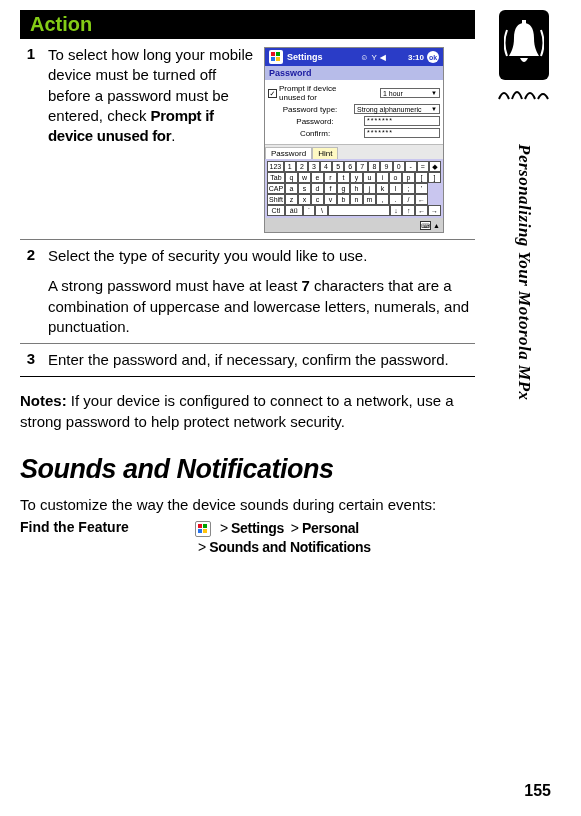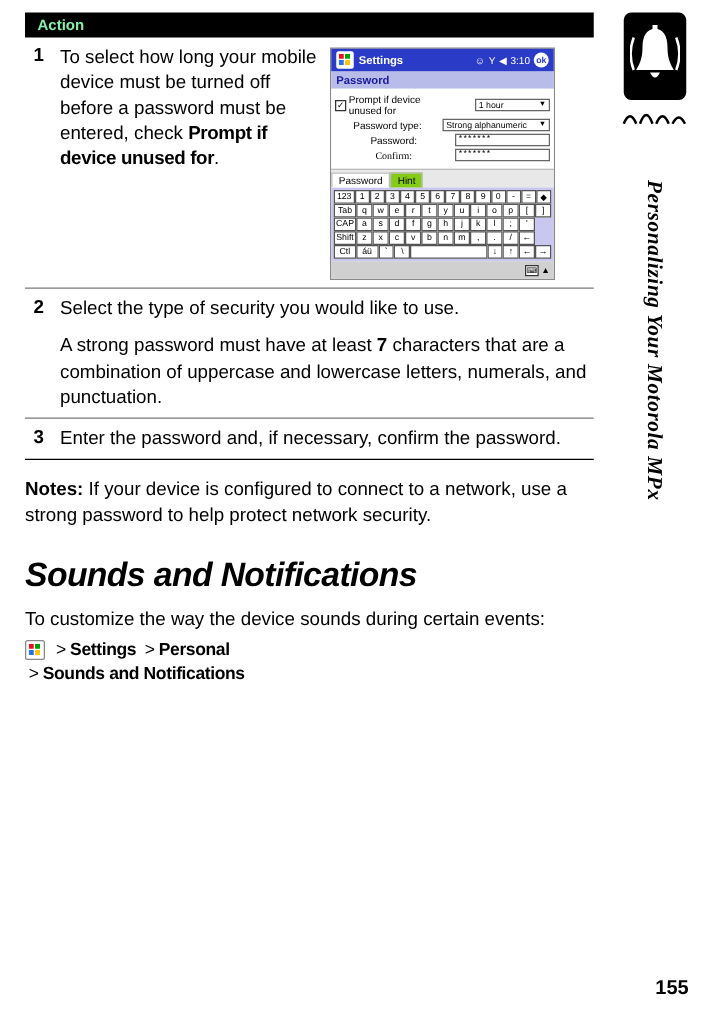--- a/index.html
+++ b/index.html
@@ -8,25 +8,25 @@
     height: 816px;
     font-family: Arial, Helvetica, sans-serif;
     font-size: 15px;
     color: #000;
     background: #fff;
     position: relative;
     padding: 10px 0 0 20px;
   }
   .action-header {
     background: #000;
-    color: #86efac;
+    color: #84cc16;
     font-weight: bold;
     padding: 3px 10px;
     width: 455px;
-    font-size: 12px;
+    font-size: 20px;
   }
   .step { display: flex; padding: 6px 0; width: 455px; border-bottom:1px solid #7a7a7a; }
   .step-num { font-weight: bold; width: 22px; flex-shrink:0; text-align:center; margin-right:6px; }
   .step-text { flex: 1; line-height:1.35; }
   .step1 .step-text { width:210px; flex:0 0 210px; }
   .screenshot-wrapper { margin-left: 6px; margin-top:2px; }
   .mini-screen {
     width: 180px;
     border: 1px solid #888;
     font-size: 9px;
@@ -150,21 +150,21 @@
               <rect x="5" y="0" width="4" height="4" fill="#00a300"></rect>
               <rect x="0" y="5" width="4" height="4" fill="#2672ec"></rect>
               <rect x="5" y="5" width="4" height="4" fill="#ffc40d"></rect>
             </svg>
         </span>
         <span class="ms-title">Settings</span>
         <span class="ms-right">
           <span style="font-size:8px;">☺</span>
           <span style="font-size:8px;">Y</span>
           <span style="font-size:8px;">◀</span>
-          <span style="font-weight:normal;font-size:8px;">3:10</span>
+          <span style="font-weight:bold;font-size:8px;margin-left:19px;">3:10</span>
           <span class="ms-ok">ok</span>
         </span>
       </div>
       <div class="ms-sub">Password</div>
       <div class="ms-body">
         <div class="ms-row">
           <span class="ms-chk">✓</span>
           <span class="ms-label" style="width:78px;">Prompt if device unused for</span>
           <span class="ms-dd">
               <span>1 hour</span>
@@ -176,27 +176,27 @@
           <span class="ms-dd" style="min-width:86px;">
               <span>Strong alphanumeric</span>
               <span class="arr">▼</span>
             </span>
         </div>
         <div class="ms-row">
           <span class="ms-label" style="margin-left:auto;">Password:</span>
           <span class="ms-input">*******</span>
         </div>
         <div class="ms-row">
-          <span class="ms-label" style="margin-left:auto;font-family:Liberation Serif, serif;">Confirm:</span>
+          <span class="ms-label" style="margin-left:auto;">Confirm:</span>
           <span class="ms-input">*******</span>
         </div>
       </div>
       <div class="ms-tabs">
         <span class="ms-tab">Password</span>
-        <span class="ms-tab" style="background:#84cc16;">Hint</span>
+        <span class="ms-tab" style="background:#fef9c3;">Hint</span>
       </div>
       <div class="ms-kbdwrap">
         <div class="ms-kbd-row">
             <span class="ms-key wide">123</span>
             <span class="ms-key">1</span>
             <span class="ms-key">2</span>
             <span class="ms-key">3</span>
             <span class="ms-key">4</span>
             <span class="ms-key">5</span>
             <span class="ms-key">6</span>
@@ -288,20 +288,21 @@
 
 <div class="notes-block">
   <b>Notes:</b><span> If your device is configured to connect to a network, use a strong password to help protect network security.</span>
 </div>
 
 <h1 class="section-title">Sounds and Notifications</h1>
 
 <div class="para">To customize the way the device sounds during certain events:</div>
 
 <div class="find-feature-row">
+  <div class="ff-label">Find the Feature</div>
   <div class="ff-path">
     <span class="win-icon">
       <svg viewBox="0 0 10 10" style="width:10px;height:10px;margin:2px;">
           <rect x="0" y="0" width="4" height="4" fill="#e81123"></rect>
           <rect x="5" y="0" width="4" height="4" fill="#00a300"></rect>
           <rect x="0" y="5" width="4" height="4" fill="#2672ec"></rect>
           <rect x="5" y="5" width="4" height="4" fill="#ffc40d"></rect>
         </svg>
     </span>
     <span class="gt">&gt;</span><span class="bold-inline">Settings</span>

